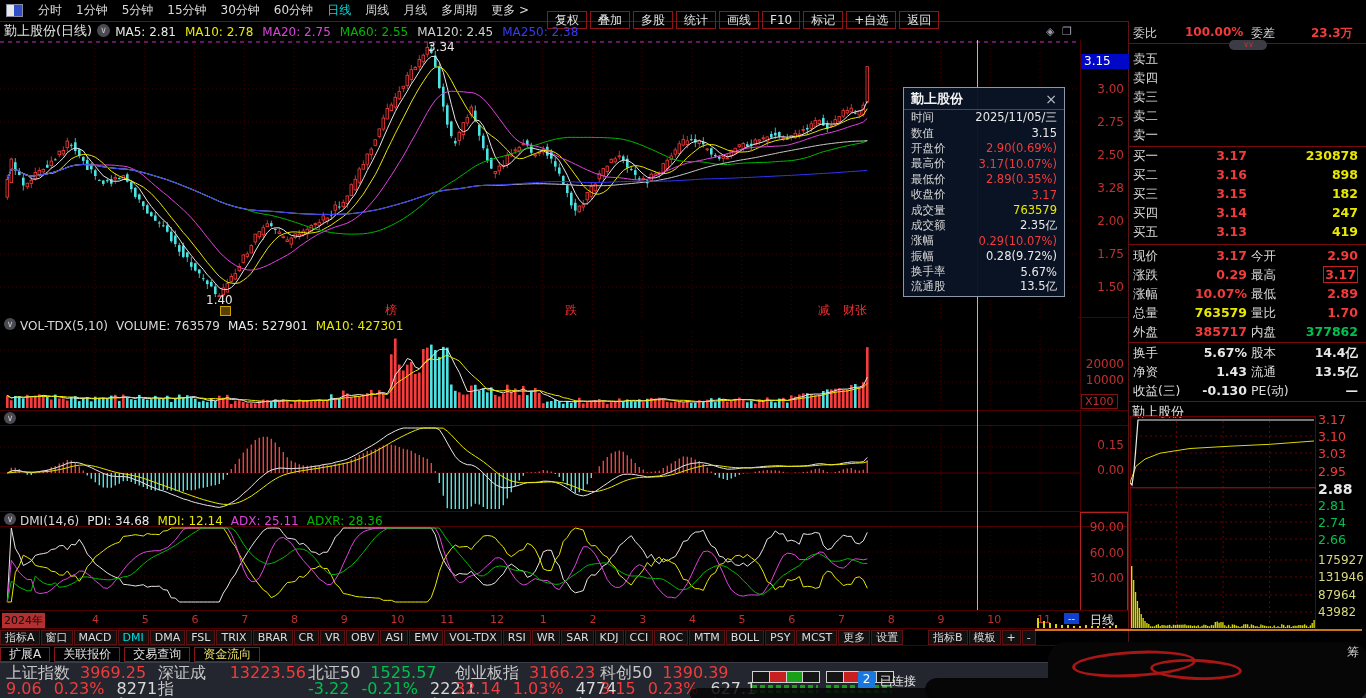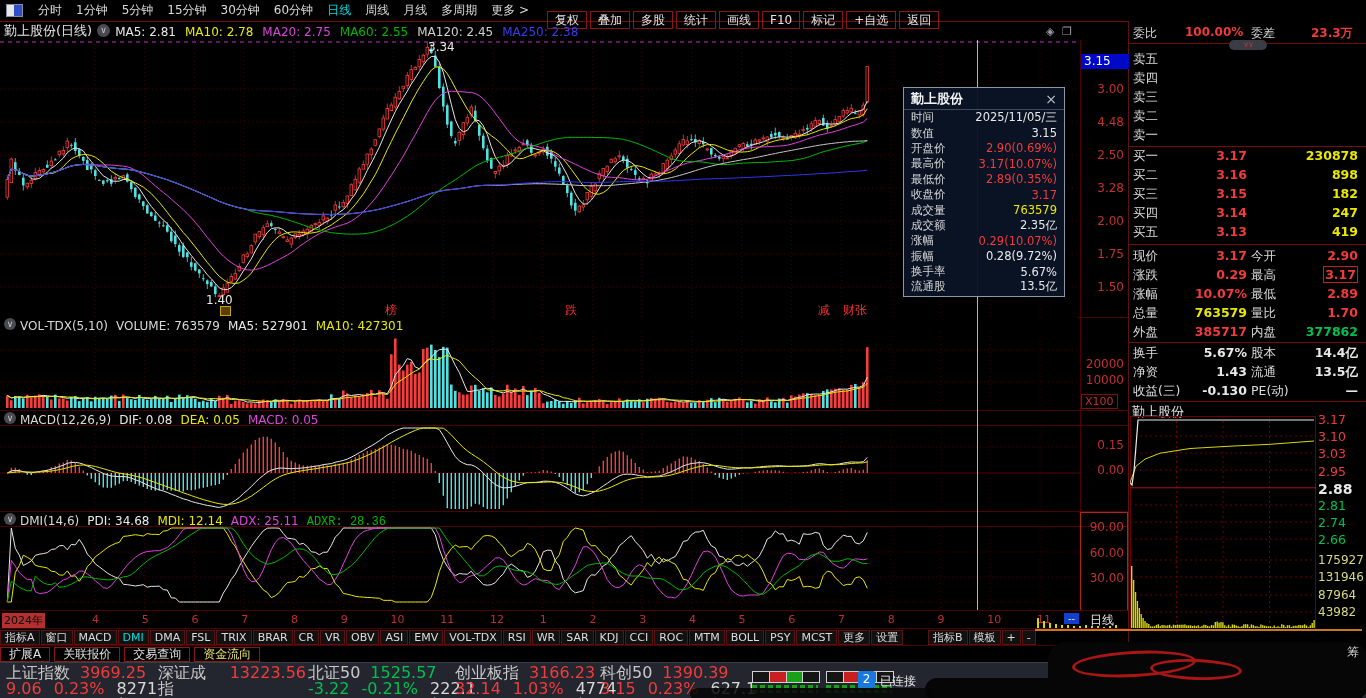--- a/index.html
+++ b/index.html
@@ -619,21 +619,21 @@
       <rect x="866" y="26.6" width="2.6" height="35.6" fill="#000" stroke="#f53d3d" stroke-width="0.8"></rect>
       <polyline points="7.3,139.6 11.3,129.3 15.3,129.7 19.3,131.0 23.3,133.9 27.3,134.6 31.3,138.8 35.3,139.3 39.3,138.4 43.3,135.2 47.3,132.1 51.3,128.2 55.3,125.6 59.3,121.8 63.3,118.0 67.3,112.7 71.3,109.6 75.3,107.9 79.3,108.8 83.3,110.9 87.3,116.7 91.3,121.4 95.3,126.4 99.3,131.3 103.3,135.9 107.3,138.1 111.3,141.0 115.3,141.3 119.3,141.1 123.3,139.5 127.3,139.6 131.3,140.7 135.3,144.6 139.3,148.6 143.3,154.7 147.3,161.0 151.3,166.4 155.3,171.2 159.3,175.9 163.3,180.0 167.3,183.6 171.3,188.7 175.3,193.3 179.3,199.0 183.3,205.1 187.3,210.2 191.3,215.4 195.3,220.6 199.3,225.0 203.3,229.4 207.3,234.8 211.3,238.7 215.3,243.4 219.3,247.9 223.3,249.6 227.3,249.5 231.3,247.6 235.3,243.5 239.3,237.7 243.3,231.1 247.3,225.1 251.3,218.9 255.3,211.0 259.3,204.0 263.3,198.6 267.3,192.5 271.3,188.7 275.3,187.8 279.3,187.9 283.3,189.7 287.3,192.9 291.3,195.3 295.3,196.1 299.3,196.5 303.3,195.4 307.3,193.3 311.3,190.8 315.3,188.7 319.3,186.4 323.3,183.4 327.3,181.2 331.3,179.1 335.3,175.4 339.3,172.3 343.3,169.6 347.3,165.2 351.3,159.0 355.3,153.9 359.3,146.3 363.3,138.7 367.3,130.3 371.3,123.1 375.3,115.2 379.3,107.2 383.3,97.9 387.3,88.8 391.3,80.0 395.3,71.5 399.3,64.1 403.3,57.7 407.3,51.1 411.3,44.0 415.3,38.1 419.3,31.6 423.3,25.4 427.3,19.8 431.3,16.5 435.3,16.3 439.3,22.1 443.3,32.3 447.3,47.8 451.3,64.4 455.3,79.7 459.3,88.5 463.3,91.8 467.3,90.4 471.3,84.6 475.3,80.0 479.3,80.7 483.3,85.8 487.3,94.4 491.3,106.7 495.3,116.9 499.3,123.0 503.3,126.4 507.3,125.4 511.3,122.5 515.3,118.1 519.3,114.4 523.3,110.1 527.3,108.1 531.3,107.8 535.3,108.8 539.3,109.8 543.3,110.8 547.3,112.9 551.3,114.1 555.3,116.4 559.3,120.8 563.3,127.8 567.3,135.3 571.3,144.6 575.3,153.4 579.3,159.9 583.3,164.0 587.3,163.9 591.3,160.1 595.3,154.8 599.3,148.3 603.3,141.0 607.3,135.8 611.3,130.3 615.3,125.2 619.3,121.7 623.3,120.1 627.3,120.4 631.3,122.5 635.3,125.7 639.3,130.4 643.3,134.1 647.3,137.2 651.3,138.0 655.3,137.8 659.3,136.5 663.3,133.6 667.3,128.9 671.3,125.3 675.3,120.5 679.3,114.7 683.3,109.9 687.3,106.0 691.3,102.9 695.3,101.4 699.3,100.7 703.3,101.7 707.3,103.3 711.3,106.1 715.3,108.9 719.3,112.5 723.3,115.0 727.3,116.8 731.3,116.0 735.3,114.4 739.3,111.6 743.3,109.0 747.3,106.7 751.3,105.6 755.3,103.9 759.3,103.0 763.3,101.8 767.3,100.0 771.3,98.4 775.3,97.5 779.3,96.8 783.3,96.8 787.3,97.2 791.3,96.8 795.3,96.3 799.3,95.8 803.3,94.2 807.3,92.3 811.3,90.0 815.3,87.4 819.3,84.7 823.3,83.9 827.3,83.8 831.3,84.1 835.3,83.9 839.3,83.1 843.3,80.2 847.3,76.5 851.3,73.1 855.3,71.9 859.3,70.8 863.3,69.7 867.3,61.0" fill="none" stroke="#e8e8e8" stroke-width="1"></polyline>
       <polyline points="7.3,139.6 11.3,129.3 15.3,129.7 19.3,131.0 23.3,133.9 27.3,135.4 31.3,136.1 35.3,135.7 39.3,135.1 43.3,134.5 47.3,133.3 51.3,133.5 55.3,132.5 59.3,130.1 63.3,126.6 67.3,122.4 71.3,118.9 75.3,116.8 79.3,115.3 83.3,114.5 87.3,114.7 91.3,115.5 95.3,117.2 99.3,120.1 103.3,123.4 107.3,127.4 111.3,131.2 115.3,133.9 119.3,136.2 123.3,137.7 127.3,138.9 131.3,140.8 135.3,142.9 139.3,144.9 143.3,147.1 147.3,150.3 151.3,153.6 155.3,157.9 159.3,162.3 163.3,167.3 167.3,172.3 171.3,177.5 175.3,182.3 179.3,187.5 183.3,192.6 187.3,196.9 191.3,202.0 195.3,207.0 199.3,212.0 203.3,217.3 207.3,222.5 211.3,227.0 215.3,232.0 219.3,236.4 223.3,239.5 227.3,242.2 231.3,243.1 235.3,243.5 239.3,242.8 243.3,240.3 247.3,237.3 251.3,233.2 255.3,227.2 259.3,220.8 263.3,214.8 267.3,208.8 271.3,203.8 275.3,199.4 279.3,195.9 283.3,194.1 287.3,192.7 291.3,192.0 295.3,191.9 299.3,192.2 303.3,192.5 307.3,193.1 311.3,193.0 315.3,192.4 319.3,191.5 323.3,189.4 327.3,187.2 331.3,184.9 335.3,182.1 339.3,179.3 343.3,176.5 347.3,173.2 351.3,169.1 355.3,164.6 359.3,159.3 363.3,154.1 367.3,147.7 371.3,141.1 375.3,134.6 379.3,126.7 383.3,118.3 387.3,109.6 391.3,101.6 395.3,93.4 399.3,85.6 403.3,77.8 407.3,70.0 411.3,62.0 415.3,54.8 419.3,47.8 423.3,41.6 427.3,35.5 431.3,30.2 435.3,27.2 439.3,26.8 443.3,28.9 447.3,33.8 451.3,40.4 455.3,48.0 459.3,55.3 463.3,62.1 467.3,69.1 471.3,74.5 475.3,79.9 479.3,84.6 483.3,88.8 487.3,92.4 491.3,95.7 495.3,98.5 499.3,101.9 503.3,106.1 507.3,109.9 511.3,114.6 515.3,117.5 519.3,118.7 523.3,118.3 527.3,116.7 531.3,115.1 535.3,113.5 539.3,112.1 543.3,110.5 547.3,110.5 551.3,110.9 555.3,112.6 559.3,115.3 563.3,119.3 567.3,124.1 571.3,129.4 575.3,134.9 579.3,140.4 583.3,145.9 587.3,149.6 591.3,152.4 595.3,154.1 599.3,154.1 603.3,152.5 607.3,149.8 611.3,145.2 615.3,140.0 619.3,135.0 623.3,130.5 627.3,128.1 631.3,126.4 635.3,125.5 639.3,126.1 643.3,127.1 647.3,128.8 651.3,130.3 655.3,131.8 659.3,133.5 663.3,133.8 667.3,133.1 671.3,131.7 675.3,129.2 679.3,125.6 683.3,121.7 687.3,117.5 691.3,114.1 695.3,110.9 699.3,107.7 703.3,105.8 707.3,104.6 711.3,104.5 715.3,105.1 719.3,106.6 723.3,108.3 727.3,110.0 731.3,111.1 735.3,111.6 739.3,112.1 743.3,112.0 747.3,111.7 751.3,110.8 755.3,109.2 759.3,107.3 763.3,105.4 767.3,103.3 771.3,102.0 775.3,100.7 779.3,99.9 783.3,99.3 787.3,98.6 791.3,97.6 795.3,96.9 799.3,96.3 803.3,95.5 807.3,94.8 811.3,93.4 815.3,91.9 819.3,90.3 823.3,89.1 827.3,88.1 831.3,87.1 835.3,85.7 839.3,83.9 843.3,82.0 847.3,80.1 851.3,78.6 855.3,77.9 859.3,77.0 863.3,74.9 867.3,68.7" fill="none" stroke="#e8e800" stroke-width="1"></polyline>
       <polyline points="7.3,139.6 11.3,129.3 15.3,129.7 19.3,131.0 23.3,133.9 27.3,135.4 31.3,136.1 35.3,135.7 39.3,135.1 43.3,134.5 47.3,133.9 51.3,132.8 55.3,131.8 59.3,130.3 63.3,129.0 67.3,127.3 71.3,126.0 75.3,125.2 79.3,124.7 83.3,124.5 87.3,124.0 91.3,124.5 95.3,124.8 99.3,125.1 103.3,125.0 107.3,124.9 111.3,125.1 115.3,125.3 119.3,125.8 123.3,126.1 127.3,126.8 131.3,128.2 135.3,130.1 139.3,132.5 143.3,135.3 147.3,138.9 151.3,142.4 155.3,145.9 159.3,149.2 163.3,152.5 167.3,155.6 171.3,159.2 175.3,162.6 179.3,166.2 183.3,169.8 187.3,173.6 191.3,177.8 195.3,182.4 199.3,187.1 203.3,192.3 207.3,197.4 211.3,202.3 215.3,207.2 219.3,212.0 223.3,216.0 227.3,219.6 231.3,222.6 235.3,225.2 239.3,227.4 243.3,228.8 247.3,229.9 251.3,230.1 255.3,229.6 259.3,228.6 263.3,227.2 267.3,225.5 271.3,223.5 275.3,221.4 279.3,219.4 283.3,217.2 287.3,215.0 291.3,212.6 295.3,209.6 299.3,206.5 303.3,203.7 307.3,201.0 311.3,198.4 315.3,195.9 319.3,193.7 323.3,191.8 327.3,190.0 331.3,188.5 335.3,187.0 339.3,185.8 343.3,184.5 347.3,183.1 351.3,181.0 355.3,178.5 359.3,175.4 363.3,171.8 367.3,167.5 371.3,163.0 375.3,158.3 379.3,153.0 383.3,147.4 387.3,141.4 391.3,135.3 395.3,129.0 399.3,122.5 403.3,116.0 407.3,108.8 411.3,101.6 415.3,94.7 419.3,87.3 423.3,79.9 427.3,72.5 431.3,65.9 435.3,60.3 439.3,56.2 443.3,53.3 447.3,51.9 451.3,51.2 455.3,51.4 459.3,51.6 463.3,51.8 467.3,52.3 471.3,52.4 475.3,53.5 479.3,55.7 483.3,58.8 487.3,63.1 491.3,68.0 495.3,73.2 499.3,78.6 503.3,84.1 507.3,89.5 511.3,94.5 515.3,98.7 519.3,101.7 523.3,103.5 527.3,104.6 531.3,105.4 535.3,106.0 539.3,107.0 543.3,108.3 547.3,110.2 551.3,112.8 555.3,115.1 559.3,117.0 563.3,118.8 567.3,120.4 571.3,122.3 575.3,124.2 579.3,126.2 583.3,128.2 587.3,130.0 591.3,131.7 595.3,133.4 599.3,134.7 603.3,135.9 607.3,137.0 611.3,137.3 615.3,137.5 619.3,137.7 623.3,138.2 627.3,138.8 631.3,139.4 635.3,139.8 639.3,140.1 643.3,139.8 647.3,139.3 651.3,137.7 655.3,135.9 659.3,134.2 663.3,132.2 667.3,130.6 671.3,129.0 675.3,127.3 679.3,125.8 683.3,124.4 687.3,123.1 691.3,122.2 695.3,121.4 699.3,120.6 703.3,119.8 707.3,118.8 711.3,118.1 715.3,117.1 719.3,116.1 723.3,115.0 727.3,113.7 731.3,112.6 735.3,111.3 739.3,109.9 743.3,108.9 747.3,108.2 751.3,107.6 755.3,107.2 759.3,107.0 763.3,106.9 767.3,106.7 771.3,106.5 775.3,106.2 779.3,106.0 783.3,105.7 787.3,105.2 791.3,104.2 795.3,103.0 799.3,101.8 803.3,100.5 807.3,99.0 811.3,97.7 815.3,96.3 819.3,95.1 823.3,94.2 827.3,93.3 831.3,92.3 835.3,91.3 839.3,90.1 843.3,88.8 847.3,87.4 851.3,86.0 855.3,84.9 859.3,83.6 863.3,82.0 867.3,78.4" fill="none" stroke="#dd44dd" stroke-width="1"></polyline>
       <polyline points="7.3,139.6 11.3,129.3 15.3,129.7 19.3,131.0 23.3,133.9 27.3,135.4 31.3,136.1 35.3,135.7 39.3,135.1 43.3,134.5 47.3,133.9 51.3,132.8 55.3,131.8 59.3,130.3 63.3,129.0 67.3,127.3 71.3,126.0 75.3,125.2 79.3,124.7 83.3,124.5 87.3,124.8 91.3,125.0 95.3,125.4 99.3,126.1 103.3,126.8 107.3,127.3 111.3,127.9 115.3,128.3 119.3,128.7 123.3,128.9 127.3,129.3 131.3,129.9 135.3,130.7 139.3,131.6 143.3,132.6 147.3,133.7 151.3,134.9 155.3,136.1 159.3,137.3 163.3,138.5 167.3,139.8 171.3,141.3 175.3,142.7 179.3,144.3 183.3,145.9 187.3,147.5 191.3,149.1 195.3,150.8 199.3,152.5 203.3,154.3 207.3,156.0 211.3,157.8 215.3,159.6 219.3,161.4 223.3,162.9 227.3,164.4 231.3,165.6 235.3,166.8 239.3,167.8 243.3,168.6 247.3,169.8 251.3,171.3 255.3,172.4 259.3,173.3 263.3,174.0 267.3,174.7 271.3,175.4 275.3,176.4 279.3,177.4 283.3,178.5 287.3,179.7 291.3,181.0 295.3,182.3 299.3,183.6 303.3,185.0 307.3,186.5 311.3,187.8 315.3,189.0 319.3,190.1 323.3,191.0 327.3,191.8 331.3,192.6 335.3,193.1 339.3,193.5 343.3,193.8 347.3,194.1 351.3,194.1 355.3,194.1 359.3,194.0 363.3,193.8 367.3,193.3 371.3,192.6 375.3,191.7 379.3,190.5 383.3,189.0 387.3,187.3 391.3,185.4 395.3,183.4 399.3,181.2 403.3,178.8 407.3,176.2 411.3,173.4 415.3,170.4 419.3,167.2 423.3,163.9 427.3,160.4 431.3,156.8 435.3,153.4 439.3,150.3 443.3,147.4 447.3,144.8 451.3,142.3 455.3,139.8 459.3,137.0 463.3,134.3 467.3,131.5 471.3,128.7 475.3,126.1 479.3,124.0 483.3,122.2 487.3,120.6 491.3,119.3 495.3,118.3 499.3,117.2 503.3,116.2 507.3,115.0 511.3,113.8 515.3,112.5 519.3,111.1 523.3,109.5 527.3,108.0 531.3,106.5 535.3,105.2 539.3,103.9 543.3,102.5 547.3,101.3 551.3,100.2 555.3,99.2 559.3,98.4 563.3,97.9 567.3,97.4 571.3,97.3 575.3,97.4 579.3,97.4 583.3,97.4 587.3,97.3 591.3,97.4 595.3,97.5 599.3,97.5 603.3,97.6 607.3,97.8 611.3,98.0 615.3,98.3 619.3,98.7 623.3,99.4 627.3,100.4 631.3,101.5 635.3,102.8 639.3,104.3 643.3,105.8 647.3,107.6 651.3,109.3 655.3,111.1 659.3,113.0 663.3,114.8 667.3,116.7 671.3,118.4 675.3,119.8 679.3,120.7 683.3,121.3 687.3,121.5 691.3,121.6 695.3,121.6 699.3,121.7 703.3,122.1 707.3,122.6 711.3,123.4 715.3,124.0 719.3,124.4 723.3,124.5 727.3,124.5 731.3,124.2 735.3,123.8 739.3,123.4 743.3,123.1 747.3,122.9 751.3,122.8 755.3,122.6 759.3,122.5 763.3,122.4 767.3,122.3 771.3,122.0 775.3,121.7 779.3,121.4 783.3,121.2 787.3,120.9 791.3,120.6 795.3,120.0 799.3,119.3 803.3,118.4 807.3,117.4 811.3,116.0 815.3,114.5 819.3,113.1 823.3,111.7 827.3,110.7 831.3,109.7 835.3,108.6 839.3,107.6 843.3,106.7 847.3,105.7 851.3,104.9 855.3,104.1 859.3,103.4 863.3,102.5 867.3,100.8" fill="none" stroke="#00b800" stroke-width="1"></polyline>
       <polyline points="7.3,139.6 11.3,129.3 15.3,129.7 19.3,131.0 23.3,133.9 27.3,135.4 31.3,136.1 35.3,135.7 39.3,135.1 43.3,134.5 47.3,133.9 51.3,132.8 55.3,131.8 59.3,130.3 63.3,129.0 67.3,127.3 71.3,126.0 75.3,125.2 79.3,124.7 83.3,124.5 87.3,124.8 91.3,125.0 95.3,125.4 99.3,126.1 103.3,126.8 107.3,127.3 111.3,127.9 115.3,128.3 119.3,128.7 123.3,128.9 127.3,129.3 131.3,129.9 135.3,130.7 139.3,131.6 143.3,132.6 147.3,133.7 151.3,134.9 155.3,136.1 159.3,137.3 163.3,138.5 167.3,139.8 171.3,141.3 175.3,142.7 179.3,144.3 183.3,145.9 187.3,147.5 191.3,149.1 195.3,150.8 199.3,152.5 203.3,154.3 207.3,156.0 211.3,157.8 215.3,159.6 219.3,161.4 223.3,162.9 227.3,164.4 231.3,165.6 235.3,166.8 239.3,167.8 243.3,168.6 247.3,169.4 251.3,169.9 255.3,170.3 259.3,170.7 263.3,170.9 267.3,171.1 271.3,171.3 275.3,171.6 279.3,171.9 283.3,172.3 287.3,172.6 291.3,173.0 295.3,173.3 299.3,173.6 303.3,173.8 307.3,174.0 311.3,174.1 315.3,174.3 319.3,174.4 323.3,174.4 327.3,174.4 331.3,174.5 335.3,174.3 339.3,174.3 343.3,174.1 347.3,173.9 351.3,173.6 355.3,173.2 359.3,172.7 363.3,172.1 367.3,171.5 371.3,170.8 375.3,170.1 379.3,169.2 383.3,168.2 387.3,167.2 391.3,166.1 395.3,165.0 399.3,163.9 403.3,162.7 407.3,161.5 411.3,160.2 415.3,158.9 419.3,157.5 423.3,156.2 427.3,154.8 431.3,153.4 435.3,152.3 439.3,151.3 443.3,150.5 447.3,149.9 451.3,149.5 455.3,149.1 459.3,148.6 463.3,148.0 467.3,147.4 471.3,146.7 475.3,146.1 479.3,145.7 483.3,145.4 487.3,145.2 491.3,145.3 495.3,145.3 499.3,145.3 503.3,145.1 507.3,144.9 511.3,144.6 515.3,144.4 519.3,144.3 523.3,144.0 527.3,143.9 531.3,143.8 535.3,143.7 539.3,143.8 543.3,143.7 547.3,143.9 551.3,144.0 555.3,144.1 559.3,144.3 563.3,144.4 567.3,144.6 571.3,144.9 575.3,145.2 579.3,145.4 583.3,145.6 587.3,145.7 591.3,145.7 595.3,145.8 599.3,145.7 603.3,145.7 607.3,145.6 611.3,145.3 615.3,145.0 619.3,144.6 623.3,144.2 627.3,143.9 631.3,143.5 635.3,143.1 639.3,142.7 643.3,142.3 647.3,141.9 651.3,141.4 655.3,140.8 659.3,140.1 663.3,139.3 667.3,138.5 671.3,137.6 675.3,136.6 679.3,135.5 683.3,134.4 687.3,133.2 691.3,131.9 695.3,130.7 699.3,129.4 703.3,128.2 707.3,127.1 711.3,126.1 715.3,125.1 719.3,124.2 723.3,123.4 727.3,122.6 731.3,121.8 735.3,121.1 739.3,120.3 743.3,119.6 747.3,119.0 751.3,118.3 755.3,117.6 759.3,116.8 763.3,116.0 767.3,115.1 771.3,114.3 775.3,113.5 779.3,112.6 783.3,111.9 787.3,111.1 791.3,110.4 795.3,109.6 799.3,108.9 803.3,108.1 807.3,107.4 811.3,106.6 815.3,105.9 819.3,105.2 823.3,104.6 827.3,104.0 831.3,103.5 835.3,103.0 839.3,102.6 843.3,102.1 847.3,101.8 851.3,101.4 855.3,101.2 859.3,101.1 863.3,101.0 867.3,100.6" fill="none" stroke="#c8c8c8" stroke-width="1"></polyline>
       <polyline points="7.3,139.6 11.3,129.3 15.3,129.7 19.3,131.0 23.3,133.9 27.3,135.4 31.3,136.1 35.3,135.7 39.3,135.1 43.3,134.5 47.3,133.9 51.3,132.8 55.3,131.8 59.3,130.3 63.3,129.0 67.3,127.3 71.3,126.0 75.3,125.2 79.3,124.7 83.3,124.5 87.3,124.8 91.3,125.0 95.3,125.4 99.3,126.1 103.3,126.8 107.3,127.3 111.3,127.9 115.3,128.3 119.3,128.7 123.3,128.9 127.3,129.3 131.3,129.9 135.3,130.7 139.3,131.6 143.3,132.6 147.3,133.7 151.3,134.9 155.3,136.1 159.3,137.3 163.3,138.5 167.3,139.8 171.3,141.3 175.3,142.7 179.3,144.3 183.3,145.9 187.3,147.5 191.3,149.1 195.3,150.8 199.3,152.5 203.3,154.3 207.3,156.0 211.3,157.8 215.3,159.6 219.3,161.4 223.3,162.9 227.3,164.4 231.3,165.6 235.3,166.8 239.3,167.8 243.3,168.6 247.3,169.4 251.3,169.9 255.3,170.3 259.3,170.7 263.3,170.9 267.3,171.1 271.3,171.3 275.3,171.6 279.3,171.9 283.3,172.3 287.3,172.6 291.3,173.0 295.3,173.3 299.3,173.6 303.3,173.8 307.3,174.0 311.3,174.1 315.3,174.3 319.3,174.4 323.3,174.4 327.3,174.4 331.3,174.5 335.3,174.3 339.3,174.3 343.3,174.1 347.3,173.9 351.3,173.6 355.3,173.2 359.3,172.7 363.3,172.1 367.3,171.5 371.3,170.8 375.3,170.1 379.3,169.2 383.3,168.2 387.3,167.2 391.3,166.1 395.3,165.0 399.3,163.9 403.3,162.7 407.3,161.5 411.3,160.2 415.3,158.9 419.3,157.5 423.3,156.2 427.3,154.8 431.3,153.4 435.3,152.3 439.3,151.3 443.3,150.5 447.3,149.9 451.3,149.5 455.3,149.1 459.3,148.6 463.3,148.0 467.3,147.4 471.3,146.7 475.3,146.1 479.3,145.7 483.3,145.4 487.3,145.2 491.3,145.1 495.3,144.9 499.3,144.8 503.3,144.6 507.3,144.4 511.3,144.2 515.3,143.9 519.3,143.6 523.3,143.3 527.3,143.0 531.3,142.8 535.3,142.6 539.3,142.4 543.3,142.1 547.3,141.9 551.3,141.7 555.3,141.6 559.3,141.6 563.3,141.6 567.3,141.7 571.3,141.8 575.3,142.0 579.3,142.2 583.3,142.4 587.3,142.4 591.3,142.5 595.3,142.5 599.3,142.4 603.3,142.3 607.3,142.2 611.3,142.1 615.3,141.9 619.3,141.7 623.3,141.6 627.3,141.5 631.3,141.4 635.3,141.4 639.3,141.4 643.3,141.4 647.3,141.4 651.3,141.3 655.3,141.3 659.3,141.2 663.3,141.1 667.3,141.0 671.3,140.9 675.3,140.7 679.3,140.5 683.3,140.2 687.3,140.0 691.3,139.8 695.3,139.5 699.3,139.3 703.3,139.1 707.3,138.9 711.3,138.8 715.3,138.7 719.3,138.6 723.3,138.4 727.3,138.3 731.3,138.2 735.3,138.0 739.3,137.8 743.3,137.6 747.3,137.5 751.3,137.3 755.3,137.1 759.3,136.9 763.3,136.7 767.3,136.5 771.3,136.3 775.3,136.1 779.3,135.9 783.3,135.7 787.3,135.5 791.3,135.3 795.3,135.1 799.3,134.9 803.3,134.6 807.3,134.4 811.3,134.2 815.3,133.9 819.3,133.6 823.3,133.4 827.3,133.2 831.3,133.0 835.3,132.7 839.3,132.4 843.3,132.1 847.3,131.8 851.3,131.5 855.3,131.3 859.3,131.0 863.3,130.7 867.3,130.2" fill="none" stroke="#3434f0" stroke-width="1"></polyline>
     </svg>
   <div id="mainYAxis">
       <div class="yl" style="top: 82px;">3.00</div>
-      <div class="yl" style="top: 115px;">4.48</div>
+      <div class="yl" style="top: 115px;">2.75</div>
       <div class="yl" style="top: 148px;">2.50</div>
       <div class="yl" style="top: 181px;">3.28</div>
       <div class="yl" style="top: 214px;">2.00</div>
       <div class="yl" style="top: 247px;">1.75</div>
       <div class="yl" style="top: 280px;">1.50</div>
     </div>
   <div id="priceTag">3.15</div>
   <div id="peakLabel">3.34</div>
   <div id="lowLabel">1.40</div>
   <div id="lowIcon"></div>
@@ -949,21 +949,20 @@
       <polyline points="7.3,63.5 11.3,65.9 15.3,65.2 19.3,65.0 23.3,65.3 27.3,64.9 31.3,64.9 35.3,64.8 39.3,64.5 43.3,64.4 47.3,64.5 51.3,64.4 55.3,64.3 59.3,64.5 63.3,64.5 67.3,65.1 71.3,65.0 75.3,65.1 79.3,65.8 83.3,66.0 87.3,66.0 91.3,66.2 95.3,66.4 99.3,66.4 103.3,66.3 107.3,66.1 111.3,66.0 115.3,65.9 119.3,65.9 123.3,65.5 127.3,65.6 131.3,65.4 135.3,65.7 139.3,65.4 143.3,65.5 147.3,65.6 151.3,66.0 155.3,66.1 159.3,65.9 163.3,66.3 167.3,66.0 171.3,66.3 175.3,66.2 179.3,66.2 183.3,66.0 187.3,65.6 191.3,65.4 195.3,65.7 199.3,66.0 203.3,66.2 207.3,66.9 211.3,66.5 215.3,66.7 219.3,66.8 223.3,66.9 227.3,66.8 231.3,67.5 235.3,67.7 239.3,67.5 243.3,67.7 247.3,67.8 251.3,68.3 255.3,68.5 259.3,69.0 263.3,69.2 267.3,69.7 271.3,69.5 275.3,69.3 279.3,69.4 283.3,69.1 287.3,68.8 291.3,68.9 295.3,68.7 299.3,68.6 303.3,68.7 307.3,68.7 311.3,68.5 315.3,68.6 319.3,68.4 323.3,68.6 327.3,68.5 331.3,67.6 335.3,67.3 339.3,67.1 343.3,66.1 347.3,65.5 351.3,65.2 355.3,64.7 359.3,64.4 363.3,63.8 367.3,63.1 371.3,62.6 375.3,62.5 379.3,61.7 383.3,61.9 387.3,62.5 391.3,58.2 395.3,52.5 399.3,49.3 403.3,46.9 407.3,44.1 411.3,41.3 415.3,39.0 419.3,37.2 423.3,32.9 427.3,27.7 431.3,26.8 435.3,27.9 439.3,27.2 443.3,24.8 447.3,23.1 451.3,25.4 455.3,27.0 459.3,29.0 463.3,33.6 467.3,38.3 471.3,42.4 475.3,45.9 479.3,49.2 483.3,53.4 487.3,57.8 491.3,58.1 495.3,58.5 499.3,58.9 503.3,58.8 507.3,57.9 511.3,58.5 515.3,58.8 519.3,59.3 523.3,59.0 527.3,59.3 531.3,59.6 535.3,58.9 539.3,58.6 543.3,59.5 547.3,61.2 551.3,62.2 555.3,63.3 559.3,63.9 563.3,65.7 567.3,66.3 571.3,67.5 575.3,68.7 579.3,69.2 583.3,69.2 587.3,69.3 591.3,69.3 595.3,69.4 599.3,69.2 603.3,68.9 607.3,69.2 611.3,69.1 615.3,69.2 619.3,69.3 623.3,69.1 627.3,68.8 631.3,68.8 635.3,69.0 639.3,69.0 643.3,69.1 647.3,68.6 651.3,68.2 655.3,67.9 659.3,67.8 663.3,67.6 667.3,67.9 671.3,68.0 675.3,68.0 679.3,68.3 683.3,68.3 687.3,68.5 691.3,68.9 695.3,69.3 699.3,69.6 703.3,69.7 707.3,69.5 711.3,69.1 715.3,69.2 719.3,68.8 723.3,68.4 727.3,68.5 731.3,68.3 735.3,68.0 739.3,67.7 743.3,67.5 747.3,67.7 751.3,67.9 755.3,68.1 759.3,68.3 763.3,68.5 767.3,68.0 771.3,68.1 775.3,68.4 779.3,68.5 783.3,68.4 787.3,68.4 791.3,67.9 795.3,67.2 799.3,66.7 803.3,66.0 807.3,65.6 811.3,64.8 815.3,64.1 819.3,63.7 823.3,63.0 827.3,61.7 831.3,61.1 835.3,60.3 839.3,59.7 843.3,59.3 847.3,59.0 851.3,58.1 855.3,57.0 859.3,56.2 863.3,55.3 867.3,51.1" fill="none" stroke="#e8e800" stroke-width="1"></polyline>
     </svg>
   <div id="volYAxis">
       <div class="axisLbl" style="top: 341px; margin-top: 16px;">20000</div>
       <div class="axisLbl" style="top: 373px;">10000</div>
     </div>
   <div id="x100Tag">X100</div>
 
   <div class="paneHeader" id="macdHeader">
       <span class="chevcirc">∨</span>
-      <span id="macdSegs"><span class="seg" style="color: rgb(216, 216, 216);">MACD(12,26,9)</span><span class="seg" style="color: rgb(232, 232, 232);">DIF: 0.08</span><span class="seg" style="color: rgb(232, 232, 0);">DEA: 0.05</span><span class="seg" style="color: rgb(221, 68, 221);">MACD: 0.05</span></span>
     </div>
   <svg id="macdSvg" width="1080" height="85" viewBox="0 0 1080 85">
       <line x1="95" y1="0" x2="95" y2="85" stroke="#3c0000" stroke-dasharray="1 3"></line>
       <line x1="144.74" y1="0" x2="144.74" y2="85" stroke="#3c0000" stroke-dasharray="1 3"></line>
       <line x1="194.48000000000002" y1="0" x2="194.48000000000002" y2="85" stroke="#3c0000" stroke-dasharray="1 3"></line>
       <line x1="244.22" y1="0" x2="244.22" y2="85" stroke="#3c0000" stroke-dasharray="1 3"></line>
       <line x1="293.96000000000004" y1="0" x2="293.96000000000004" y2="85" stroke="#3c0000" stroke-dasharray="1 3"></line>
       <line x1="343.70000000000005" y1="0" x2="343.70000000000005" y2="85" stroke="#3c0000" stroke-dasharray="1 3"></line>
       <line x1="393.44" y1="0" x2="393.44" y2="85" stroke="#3c0000" stroke-dasharray="1 3"></line>
       <line x1="443.18" y1="0" x2="443.18" y2="85" stroke="#3c0000" stroke-dasharray="1 3"></line>
@@ -1200,21 +1199,21 @@
       <polyline points="7.3,47.0 11.3,44.9 15.3,44.4 19.3,44.5 23.3,45.7 27.3,46.5 31.3,46.8 35.3,46.2 39.3,45.5 43.3,44.9 47.3,44.3 51.3,43.1 55.3,42.1 59.3,40.5 63.3,39.2 67.3,37.3 71.3,36.5 75.3,36.4 79.3,37.0 83.3,38.2 87.3,40.1 91.3,41.6 95.3,43.6 99.3,45.5 103.3,47.5 107.3,48.8 111.3,50.0 115.3,50.3 119.3,50.7 123.3,50.5 127.3,51.0 131.3,52.1 135.3,53.8 139.3,55.2 143.3,57.0 147.3,59.0 151.3,60.7 155.3,62.4 159.3,63.8 163.3,65.0 167.3,66.4 171.3,68.2 175.3,69.6 179.3,71.3 183.3,72.9 187.3,73.9 191.3,75.4 195.3,76.6 199.3,77.5 203.3,78.5 207.3,79.4 211.3,80.0 215.3,80.9 219.3,81.4 223.3,80.5 227.3,79.1 231.3,76.8 235.3,74.4 239.3,71.4 243.3,67.6 247.3,64.3 251.3,60.6 255.3,56.4 259.3,52.7 263.3,49.4 267.3,46.3 271.3,44.1 275.3,42.9 279.3,42.1 283.3,42.1 287.3,42.5 291.3,42.7 295.3,42.4 299.3,42.3 303.3,41.9 307.3,41.5 311.3,40.8 315.3,40.2 319.3,39.7 323.3,38.6 327.3,38.1 331.3,37.6 335.3,36.2 339.3,35.4 343.3,34.4 347.3,33.1 351.3,31.1 355.3,29.1 359.3,26.7 363.3,24.6 367.3,22.1 371.3,19.9 375.3,17.5 379.3,14.8 383.3,12.0 387.3,9.1 391.3,7.0 395.3,4.9 399.3,3.2 403.3,2.0 407.3,2.0 411.3,2.0 415.3,2.0 419.3,2.0 423.3,2.0 427.3,2.0 431.3,2.0 435.3,2.0 439.3,3.6 443.3,9.7 447.3,16.9 451.3,24.0 455.3,30.6 459.3,34.8 463.3,37.2 467.3,38.7 471.3,38.9 475.3,40.5 479.3,43.4 483.3,47.1 487.3,51.2 491.3,55.3 495.3,58.6 499.3,60.6 503.3,61.9 507.3,61.7 511.3,61.2 515.3,60.3 519.3,59.1 523.3,57.7 527.3,56.6 531.3,56.4 535.3,56.4 539.3,56.0 543.3,55.2 547.3,55.2 551.3,55.5 555.3,56.4 559.3,57.7 563.3,59.8 567.3,62.1 571.3,65.1 575.3,67.8 579.3,69.2 583.3,69.9 587.3,68.9 591.3,67.2 595.3,65.4 599.3,62.7 603.3,59.9 607.3,57.3 611.3,54.4 615.3,52.0 619.3,49.8 623.3,48.4 627.3,48.2 631.3,48.2 635.3,48.7 639.3,49.5 643.3,50.1 647.3,51.0 651.3,50.6 655.3,50.3 659.3,50.0 663.3,48.7 667.3,47.3 671.3,45.7 675.3,43.9 679.3,41.9 683.3,39.9 687.3,38.6 691.3,37.5 695.3,37.1 699.3,36.6 703.3,36.8 707.3,37.5 711.3,38.8 715.3,40.1 719.3,41.4 723.3,42.3 727.3,43.2 731.3,43.1 735.3,42.9 739.3,42.4 743.3,41.9 747.3,41.9 751.3,41.9 755.3,41.3 759.3,41.0 763.3,40.5 767.3,40.2 771.3,40.0 775.3,39.8 779.3,39.8 783.3,40.0 787.3,40.3 791.3,40.3 795.3,40.2 799.3,40.2 803.3,39.9 807.3,39.7 811.3,39.0 815.3,38.2 819.3,37.7 823.3,37.9 827.3,38.5 831.3,38.8 835.3,38.4 839.3,38.0 843.3,37.1 847.3,36.5 851.3,35.9 855.3,36.1 859.3,36.2 863.3,35.7 867.3,31.4" fill="none" stroke="#e8e8e8" stroke-width="1"></polyline>
       <polyline points="7.3,47.0 11.3,46.6 15.3,46.1 19.3,45.8 23.3,45.8 27.3,45.9 31.3,46.1 35.3,46.1 39.3,46.0 43.3,45.8 47.3,45.5 51.3,45.0 55.3,44.4 59.3,43.6 63.3,42.8 67.3,41.7 71.3,40.6 75.3,39.8 79.3,39.2 83.3,39.0 87.3,39.2 91.3,39.7 95.3,40.5 99.3,41.5 103.3,42.7 107.3,43.9 111.3,45.1 115.3,46.2 119.3,47.1 123.3,47.8 127.3,48.4 131.3,49.2 135.3,50.1 139.3,51.1 143.3,52.3 147.3,53.6 151.3,55.1 155.3,56.5 159.3,58.0 163.3,59.4 167.3,60.8 171.3,62.3 175.3,63.7 179.3,65.3 183.3,66.8 187.3,68.2 191.3,69.6 195.3,71.0 199.3,72.3 203.3,73.6 207.3,74.7 211.3,75.8 215.3,76.8 219.3,77.7 223.3,78.3 227.3,78.4 231.3,78.1 235.3,77.4 239.3,76.2 243.3,74.5 247.3,72.4 251.3,70.1 255.3,67.3 259.3,64.4 263.3,61.4 267.3,58.4 271.3,55.5 275.3,53.0 279.3,50.8 283.3,49.1 287.3,47.8 291.3,46.8 295.3,45.9 299.3,45.2 303.3,44.5 307.3,43.9 311.3,43.3 315.3,42.7 319.3,42.1 323.3,41.4 327.3,40.7 331.3,40.1 335.3,39.3 339.3,38.5 343.3,37.7 347.3,36.8 351.3,35.7 355.3,34.4 359.3,32.8 363.3,31.2 367.3,29.4 371.3,27.5 375.3,25.5 379.3,23.3 383.3,21.1 387.3,18.7 391.3,16.3 395.3,14.0 399.3,11.9 403.3,9.9 407.3,7.9 411.3,6.1 415.3,4.4 419.3,2.9 423.3,2.0 427.3,2.0 431.3,2.0 435.3,2.0 439.3,2.0 443.3,2.2 447.3,5.1 451.3,8.9 455.3,13.2 459.3,17.6 463.3,21.5 467.3,24.9 471.3,27.7 475.3,30.3 479.3,32.9 483.3,35.7 487.3,38.8 491.3,42.1 495.3,45.4 499.3,48.5 503.3,51.1 507.3,53.3 511.3,54.9 515.3,55.9 519.3,56.6 523.3,56.8 527.3,56.7 531.3,56.7 535.3,56.6 539.3,56.5 543.3,56.2 547.3,56.0 551.3,55.9 555.3,56.0 559.3,56.4 563.3,57.0 567.3,58.1 571.3,59.5 575.3,61.1 579.3,62.7 583.3,64.2 587.3,65.1 591.3,65.5 595.3,65.5 599.3,65.0 603.3,63.9 607.3,62.6 611.3,61.0 615.3,59.2 619.3,57.3 623.3,55.5 627.3,54.0 631.3,52.9 635.3,52.0 639.3,51.5 643.3,51.2 647.3,51.2 651.3,51.1 655.3,50.9 659.3,50.7 663.3,50.3 667.3,49.7 671.3,48.9 675.3,47.9 679.3,46.7 683.3,45.3 687.3,44.0 691.3,42.7 695.3,41.6 699.3,40.6 703.3,39.8 707.3,39.4 711.3,39.3 715.3,39.4 719.3,39.8 723.3,40.3 727.3,40.9 731.3,41.3 735.3,41.6 739.3,41.8 743.3,41.8 747.3,41.8 751.3,41.8 755.3,41.7 759.3,41.6 763.3,41.4 767.3,41.1 771.3,40.9 775.3,40.7 779.3,40.5 783.3,40.4 787.3,40.4 791.3,40.4 795.3,40.3 799.3,40.3 803.3,40.2 807.3,40.1 811.3,39.9 815.3,39.5 819.3,39.2 823.3,38.9 827.3,38.8 831.3,38.8 835.3,38.7 839.3,38.6 843.3,38.3 847.3,37.9 851.3,37.5 855.3,37.2 859.3,37.0 863.3,36.8 867.3,35.7" fill="none" stroke="#e8e800" stroke-width="1"></polyline>
     </svg>
   <div id="macdYAxis">
       <div class="axisLbl" style="top: 438px;">0.15</div>
       <div class="axisLbl" style="top: 463px;">0.00</div>
     </div>
 
   <div class="paneHeader" id="dmiHeader">
       <span class="chevcirc">∨</span>
-      <span id="dmiSegs"><span class="seg" style="color: rgb(216, 216, 216);">DMI(14,6)</span><span class="seg" style="color: rgb(232, 232, 232);">PDI: 34.68</span><span class="seg" style="color: rgb(232, 232, 0);">MDI: 12.14</span><span class="seg" style="color: rgb(221, 68, 221);">ADX: 25.11</span><span class="seg" style="color: rgb(0, 184, 0); font-family: Liberation Mono, monospace;">ADXR: 28.36</span></span>
+      <span id="dmiSegs"><span class="seg" style="color: rgb(216, 216, 216);">DMI(14,6)</span><span class="seg" style="color: rgb(232, 232, 232);">PDI: 34.68</span><span class="seg" style="color: rgb(232, 232, 0);">MDI: 12.14</span><span class="seg" style="color: rgb(221, 68, 221);">ADX: 25.11</span><span class="seg" style="color: rgb(0, 184, 0);">ADXR: 28.36</span></span>
     </div>
   <svg id="dmiSvg" width="1080" height="82" viewBox="0 0 1080 82">
       <line x1="95" y1="0" x2="95" y2="82" stroke="#3c0000" stroke-dasharray="1 3"></line>
       <line x1="144.74" y1="0" x2="144.74" y2="82" stroke="#3c0000" stroke-dasharray="1 3"></line>
       <line x1="194.48000000000002" y1="0" x2="194.48000000000002" y2="82" stroke="#3c0000" stroke-dasharray="1 3"></line>
       <line x1="244.22" y1="0" x2="244.22" y2="82" stroke="#3c0000" stroke-dasharray="1 3"></line>
       <line x1="293.96000000000004" y1="0" x2="293.96000000000004" y2="82" stroke="#3c0000" stroke-dasharray="1 3"></line>
       <line x1="343.70000000000005" y1="0" x2="343.70000000000005" y2="82" stroke="#3c0000" stroke-dasharray="1 3"></line>
       <line x1="393.44" y1="0" x2="393.44" y2="82" stroke="#3c0000" stroke-dasharray="1 3"></line>
       <line x1="443.18" y1="0" x2="443.18" y2="82" stroke="#3c0000" stroke-dasharray="1 3"></line>

